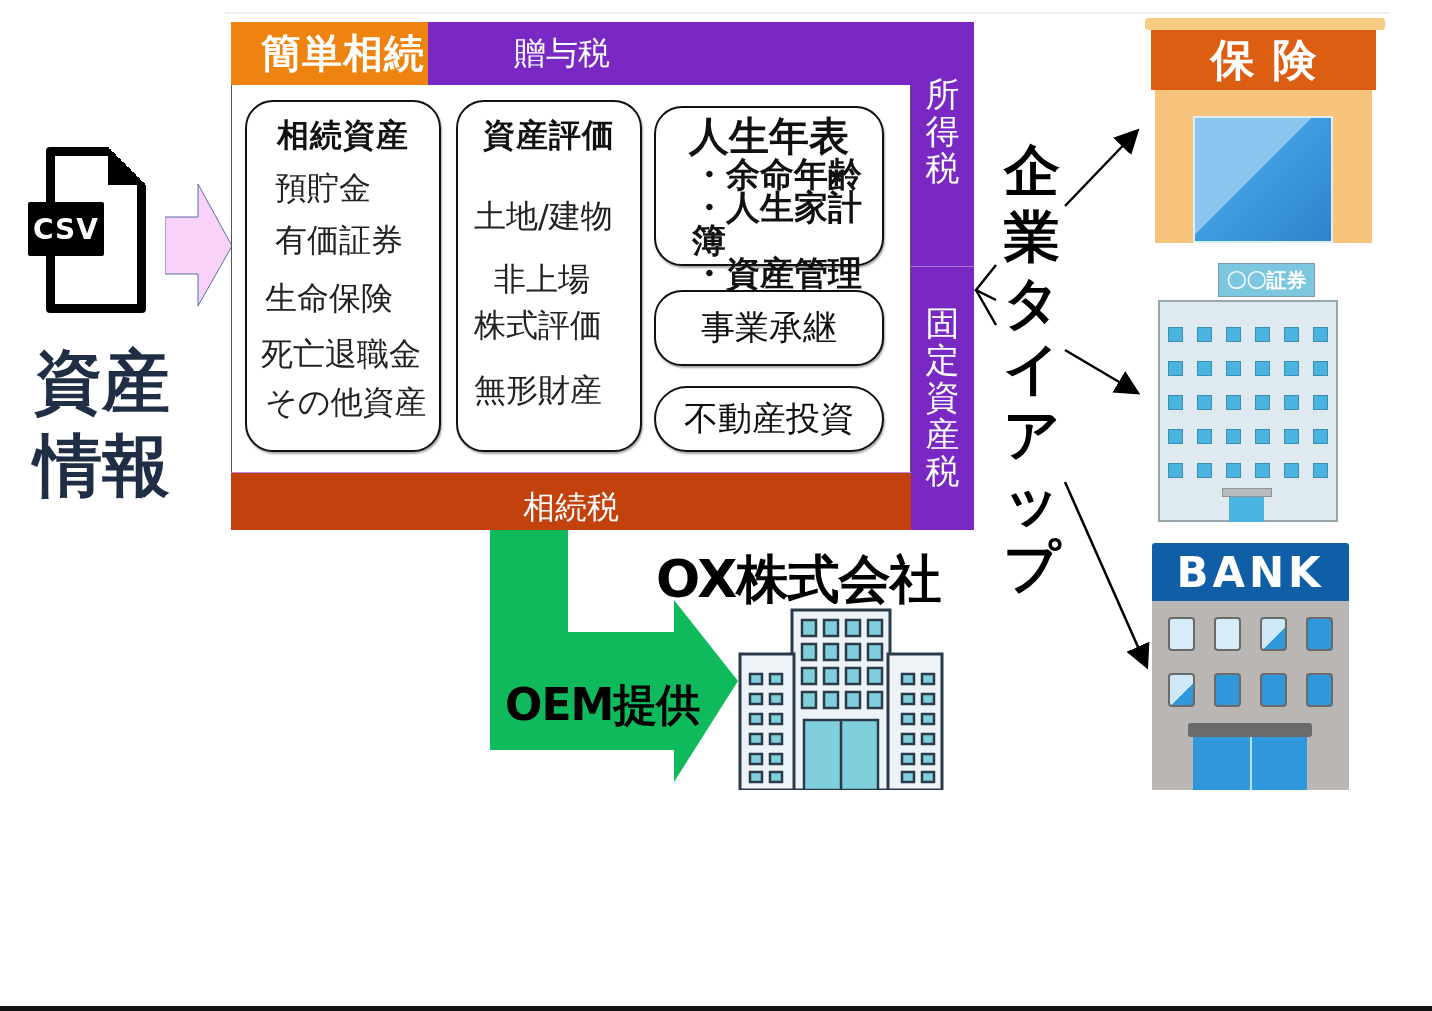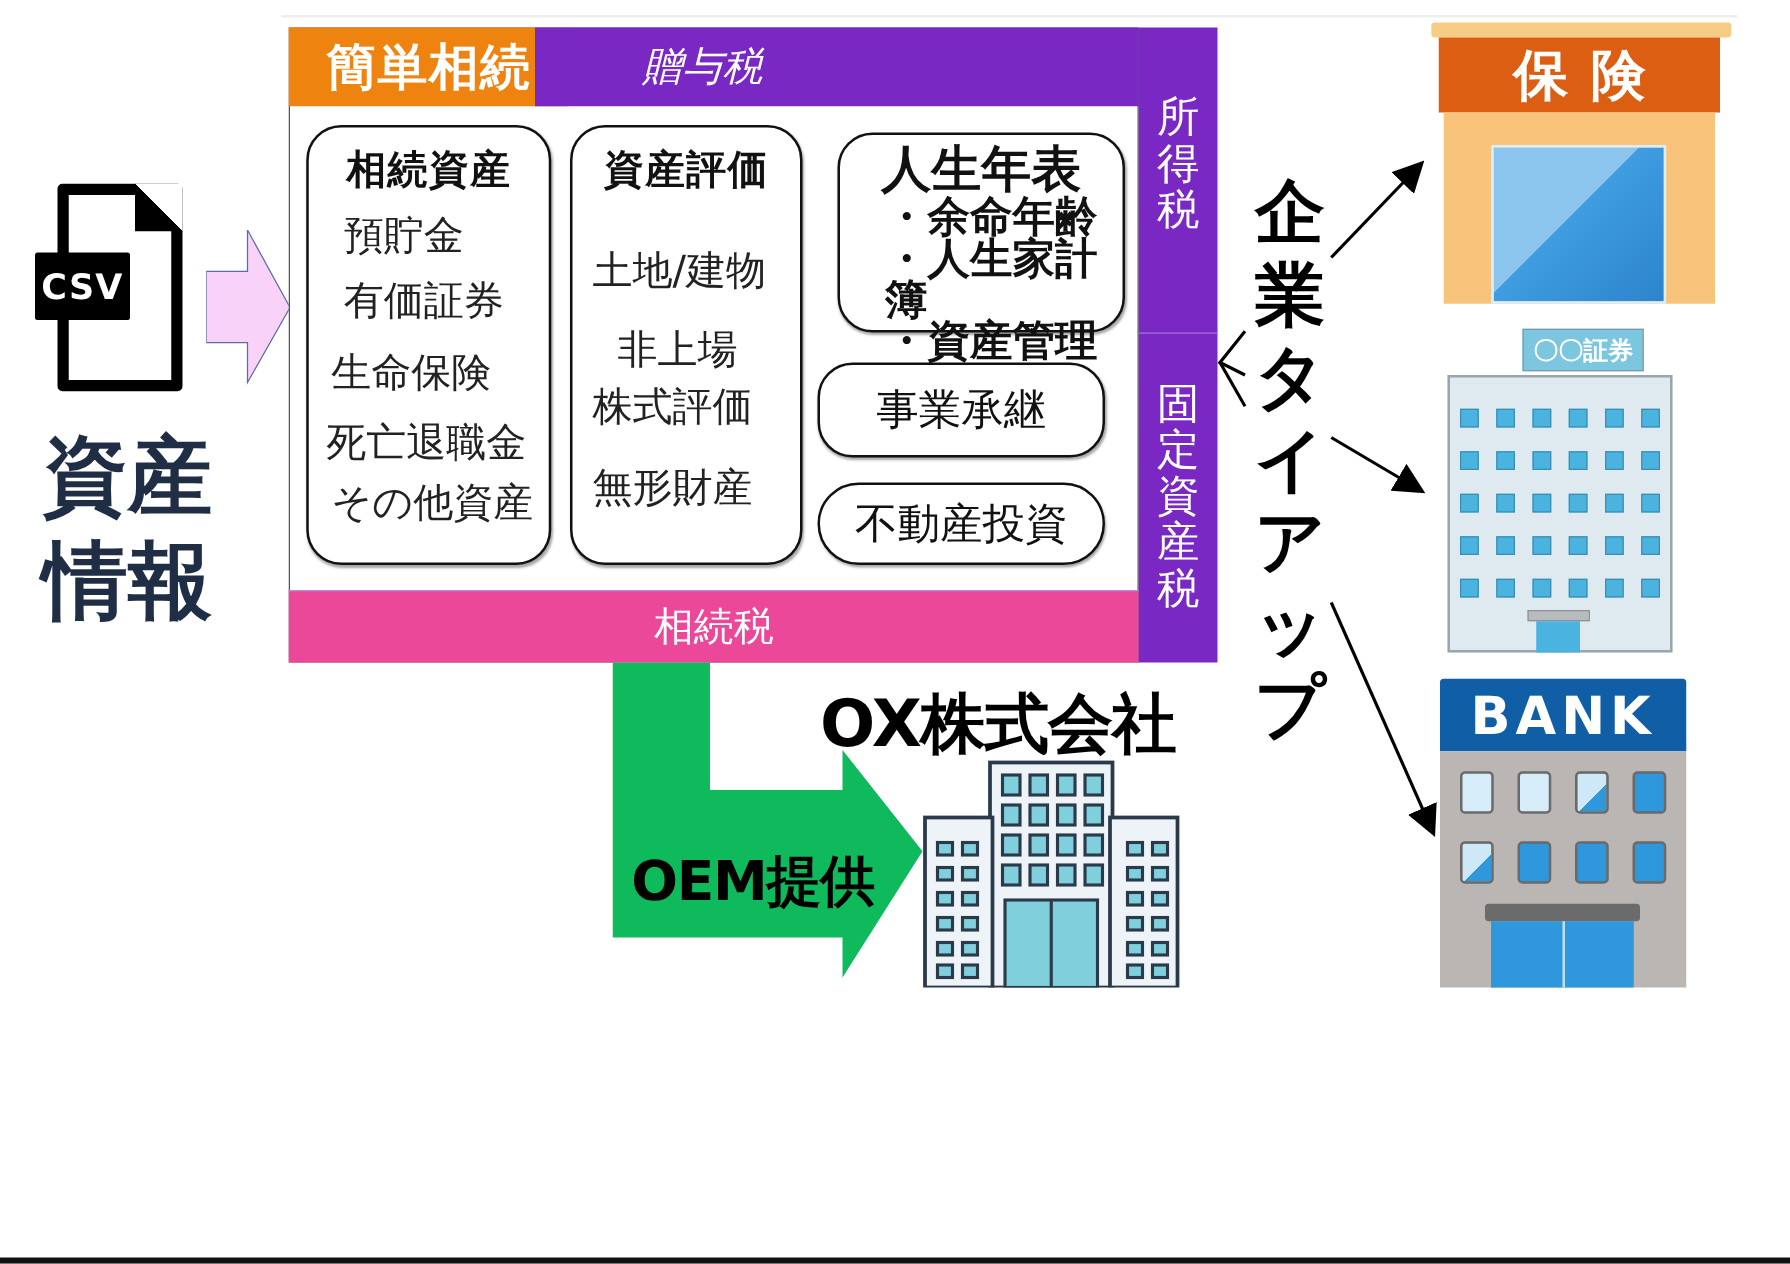--- a/index.html
+++ b/index.html
@@ -17,35 +17,35 @@
   .csv-badge { left: 28px; top: 202px; width: 76px; height: 54px; background: #000; color: #fff; font-weight: bold; font-size: 28px; display: flex; align-items: center; justify-content: center; font-family: "DejaVu Sans", sans-serif; letter-spacing: 1px; border-radius: 2px; }
 
   .asset-info { left: 34px; top: 340px; width: 160px; font-size: 68px; line-height: 84px; color: #1f2d45; font-family: "DejaVu Sans", sans-serif; font-weight: 700; }
 
   
   .pink-arrow { left: 165px; top: 184px; }
 
   
   .frame { left: 231px; top: 22px; width: 680px; height: 508px; background: #fff; border: 1px solid #555; }
   .brand { left: 231px; top: 22px; width: 224px; height: 63px; background: #ee8310; color: #fff; font-weight: bold; font-size: 40px; display: flex; align-items: center; justify-content: center; letter-spacing: 1px; }
-  .top-bar { left: 428px; top: 22px; width: 483px; height: 63px; background: #7a28c4; color: #fff; font-size: 32px; display: flex; align-items: center; padding-left: 86px; font-style: italic; }
-  .bottom-bar { left: 231px; top: 472px; width: 680px; height: 58px; background: #ec4899; color: #fff; font-size: 32px; display: flex; align-items: center; justify-content: center; border-top: 1px solid #b58ae0; }
+  .top-bar { left: 428px; top: 22px; width: 483px; height: 63px; background: #7a28c4; color: #fff; font-size: 32px; display: flex; align-items: center; padding-left: 86px; }
+  .bottom-bar { left: 231px; top: 472px; width: 680px; height: 58px; background: #c2410c; color: #fff; font-size: 32px; display: flex; align-items: flex-end; justify-content: center; border-top: 1px solid #b58ae0; }
   .side-bar-top { left: 911px; top: 22px; width: 63px; height: 245px; background: #7a28c4; border-bottom: 1px solid #a57ad6; }
   .side-bar-bot { left: 911px; top: 267px; width: 63px; height: 263px; background: #7a28c4; }
   .vtext { color: #fff; font-size: 34px; line-height: 37px; width: 63px; text-align: center; }
   .vtext span { display: block; }
 
   
   .box { border: 2.5px solid #111; border-radius: 28px; background: #fff; box-shadow: 1px 2px 2px rgba(0,0,0,0.35); }
   .box-title { font-weight: bold; font-size: 32px; text-align: center; letter-spacing: 1px; }
   .box-item { font-size: 32px; line-height: 56px; color: #222; }
 
   .inherit-box { left: 245px; top: 100px; width: 196px; height: 352px; }
   .eval-box { left: 456px; top: 100px; width: 186px; height: 352px; }
-  .life-box { left: 654px; top: 106px; width: 230px; height: 160px; margin-left: 16px; }
+  .life-box { left: 654px; top: 106px; width: 230px; height: 160px; }
   .biz-box { left: 654px; top: 290px; width: 230px; height: 76px; display: flex; align-items: center; justify-content: center; font-size: 34px; }
   .re-box { left: 654px; top: 386px; width: 230px; height: 66px; display: flex; align-items: center; justify-content: center; font-size: 34px; border-radius: 33px; }
 
   .life-title { font-weight: bold; font-size: 40px; text-align: center; margin-top: 6px; line-height: 44px; }
   .life-item { font-weight: bold; font-size: 34px; line-height: 33px; padding-left: 36px; }
 
   
   .tieup { left: 1000px; top: 138px; width: 64px; font-weight: bold; font-size: 56px; line-height: 66px; text-align: center; color: #000; }
   .tieup span { display: block; }
 

